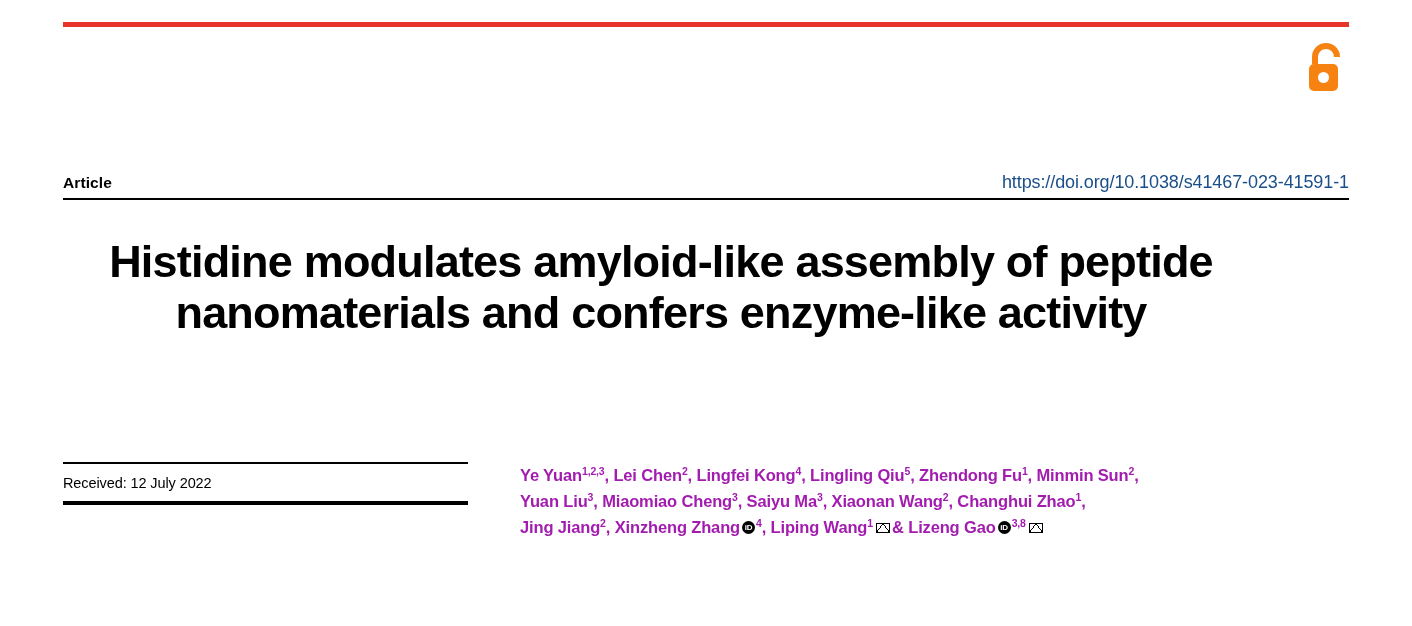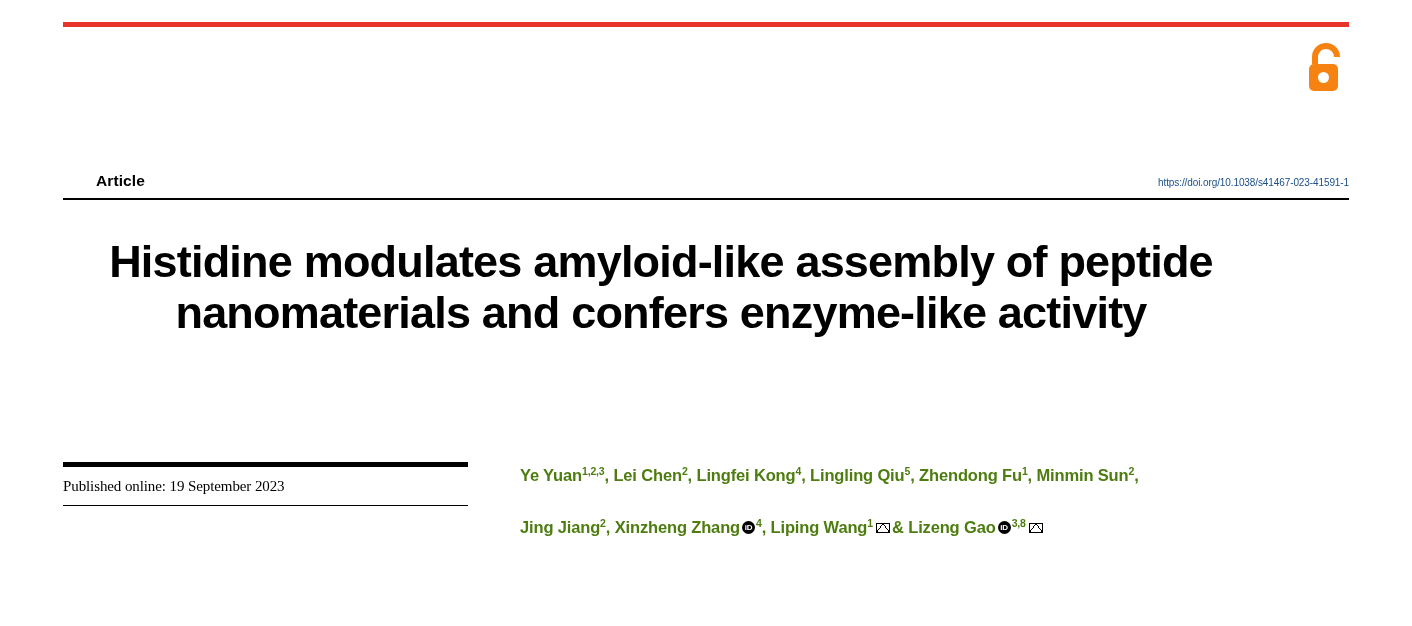--- a/index.html
+++ b/index.html
@@ -62,24 +62,23 @@
     top: 172px;
     width: 1286px;
     display: flex;
     align-items: baseline;
     justify-content: space-between;
   }
   .article-label {
     font-weight: bold;
     font-size: 15.5px;
     letter-spacing: 0.1px;
-    margin-left: 33px;
   }
   .doi {
-    font-size: 10px;
+    font-size: 18px;
     color: #1a4f8a;
     letter-spacing: -0.1px;
   }
 
   .rule-under-article {
     position: absolute;
     left: 63px;
     top: 198px;
     width: 1286px;
     height: 2px;
@@ -128,21 +127,21 @@
   
   .authors {
     position: absolute;
     left: 520px;
     top: 462px;
     width: 832px;
     font-size: 16.5px;
     font-weight: bold;
     line-height: 1.58;
     letter-spacing: -0.15px;
-    color: #4d7c0f;
+    color: #a21caf;
   }
   .authors sup {
     font-size: 10.5px;
     vertical-align: super;
     line-height: 0;
   }
   .orcid {
     display: inline-block;
     width: 13px;
     height: 13px;
@@ -203,25 +202,25 @@
   <div class="artrow">
     <div class="article-label">Article</div>
     <div class="doi">https://doi.org/10.1038/s41467-023-41591-1</div>
   </div>
   <div class="rule-under-article"></div>
 
   <h1 class="title">Histidine modulates amyloid-like assembly of peptide nanomaterials and confers enzyme-like activity</h1>
 
   <div class="meta-left">
     <div class="meta-rule"></div>
-    <div class="meta-rule"></div>
-    <div class="meta-rule"></div>
-    <div class="meta-item">Published online: 19 September 2023</div>
+    <div class="meta-item sans">Received: 12 July 2022</div>
+    <div class="meta-rule"></div>
+    <div class="meta-rule"></div>
     <div class="meta-rule"></div>
   </div>
 
   <div class="authors">
     <span>Ye Yuan<sup>1,2,3</sup>, Lei Chen<sup>2</sup>, Lingfei Kong<sup>4</sup>, Lingling Qiu<sup>5</sup>, Zhendong Fu<sup>1</sup>, Minmin Sun<sup>2</sup>,</span><br>
-    <br>
+    <span>Yuan Liu<sup>3</sup>, Miaomiao Cheng<sup>3</sup>, Saiyu Ma<sup>3</sup>, Xiaonan Wang<sup>2</sup>, Changhui Zhao<sup>1</sup>,</span><br>
     <span>Jing Jiang<sup>2</sup>, Xinzheng Zhang<span class="orcid"></span><sup>4</sup>, Liping Wang<sup>1</sup><span class="envelope"></span>&amp; Lizeng Gao<span class="orcid"></span><sup>3,8</sup><span class="envelope"></span></span>
   </div>
 
 </div>
 
 </body></html>

